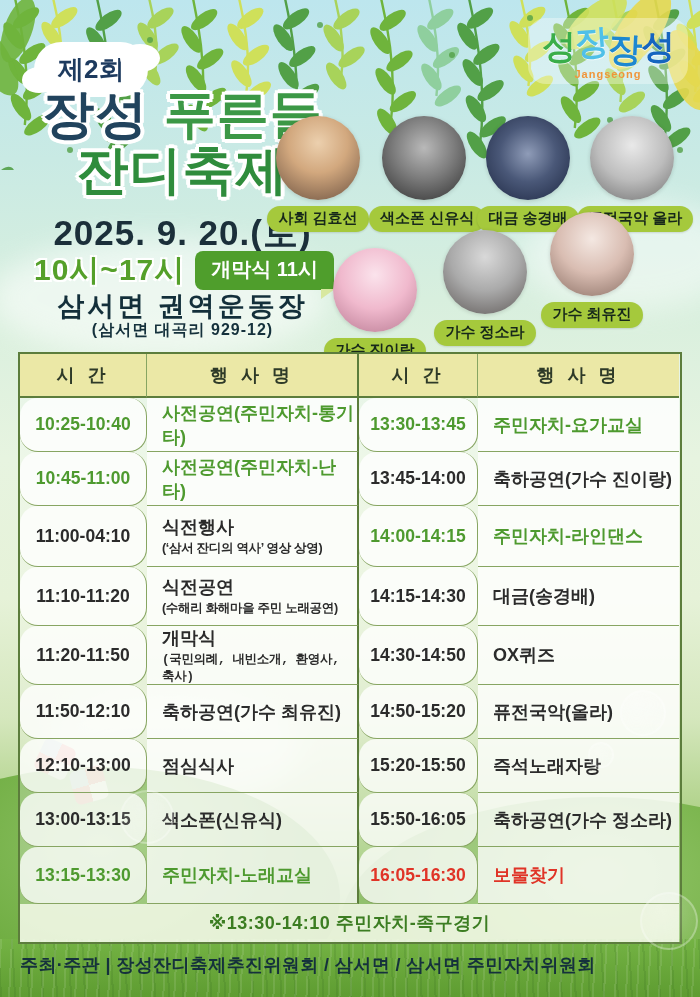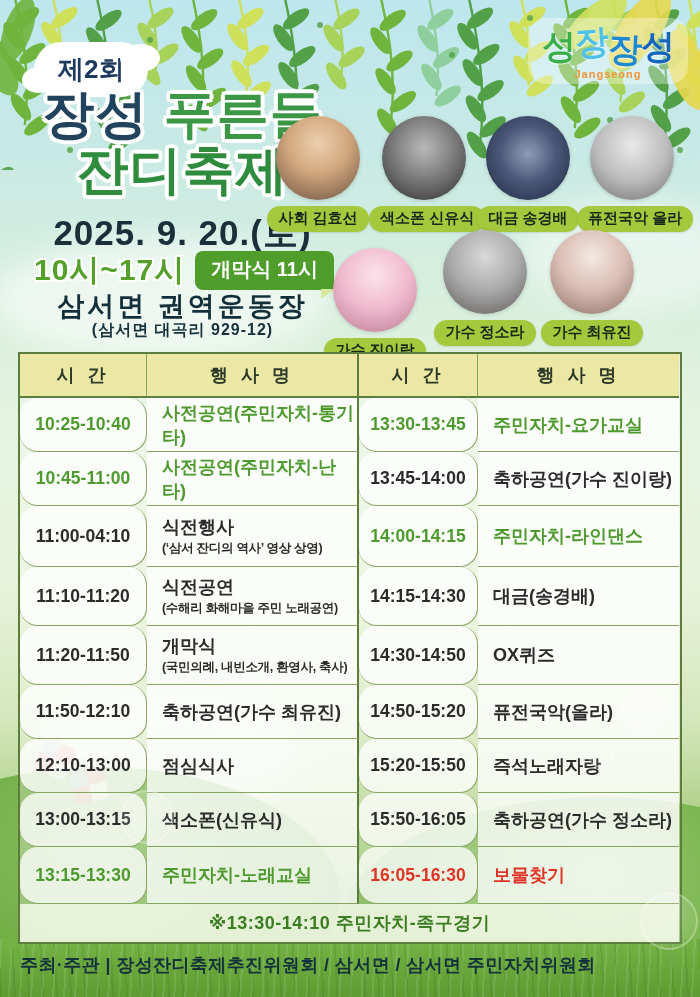--- a/index.html
+++ b/index.html
@@ -307,21 +307,21 @@
   </div>
 
   <div class="performer" style="left:320px; top:248px;">
     <div class="photo" style="background:radial-gradient(circle at 50% 32%, #fbe3ec 0%, #f0b9cd 48%, #b87a92 100%)"></div>
     <span class="pill">가수 진이랑</span>
   </div>
   <div class="performer" style="left:430px; top:230px;">
     <div class="photo" style="background:radial-gradient(circle at 50% 32%, #d9d9d9 0%, #aaaaaa 48%, #5f5a58 100%)"></div>
     <span class="pill">가수 정소라</span>
   </div>
-  <div class="performer" style="left:537px; top:230px;">
+  <div class="performer" style="left:537px; top:212px;">
     <div class="photo" style="background:radial-gradient(circle at 50% 32%, #f4e8e2 0%, #d9bdb2 48%, #8a6f64 100%)"></div>
     <span class="pill">가수 최유진</span>
   </div>
 
   <div class="schedule">
     <div class="footnote">※13:30-14:10 주민자치-족구경기</div>
   <div class="cell head c1" style="grid-area: 1 / 1;">시 간</div>
       <div class="cell head c2" style="grid-area: 1 / 2;">행 사 명</div>
       <div class="cell head c3" style="grid-area: 1 / 3;">시 간</div>
       <div class="cell head c4" style="grid-area: 1 / 4;">행 사 명</div>
@@ -337,21 +337,21 @@
       <div class="cell event black c2" style="grid-area: 4 / 2;">
         <div class="event-main">식전행사</div>
         <div class="event-sub">(‘삼서 잔디의 역사’ 영상 상영)</div>
       </div>
       <div class="cell time black c1" style="grid-area: 5 / 1;">11:10-11:20</div>
       <div class="cell event black c2" style="grid-area: 5 / 2;">
         <div class="event-main">식전공연</div>
         <div class="event-sub">(수해리 화해마을 주민 노래공연)</div>
       </div>
       <div class="cell time black c1" style="grid-area: 6 / 1;">11:20-11:50</div>
-      <div class="cell event black c2" style="grid-area: 6 / 2;">
+      <div class="cell event black c2" style="grid-area: 6 / 2; font-family: Liberation Mono, monospace;">
         <div class="event-main">개막식</div>
         <div class="event-sub">(국민의례, 내빈소개, 환영사, 축사)</div>
       </div>
       <div class="cell time black c1" style="grid-area: 7 / 1;">11:50-12:10</div>
       <div class="cell event black c2" style="grid-area: 7 / 2;">
         <div class="event-main">축하공연(가수 최유진)</div>
       </div>
       <div class="cell time black c1" style="grid-area: 8 / 1;">12:10-13:00</div>
       <div class="cell event black c2" style="grid-area: 8 / 2;">
         <div class="event-main">점심식사</div>

